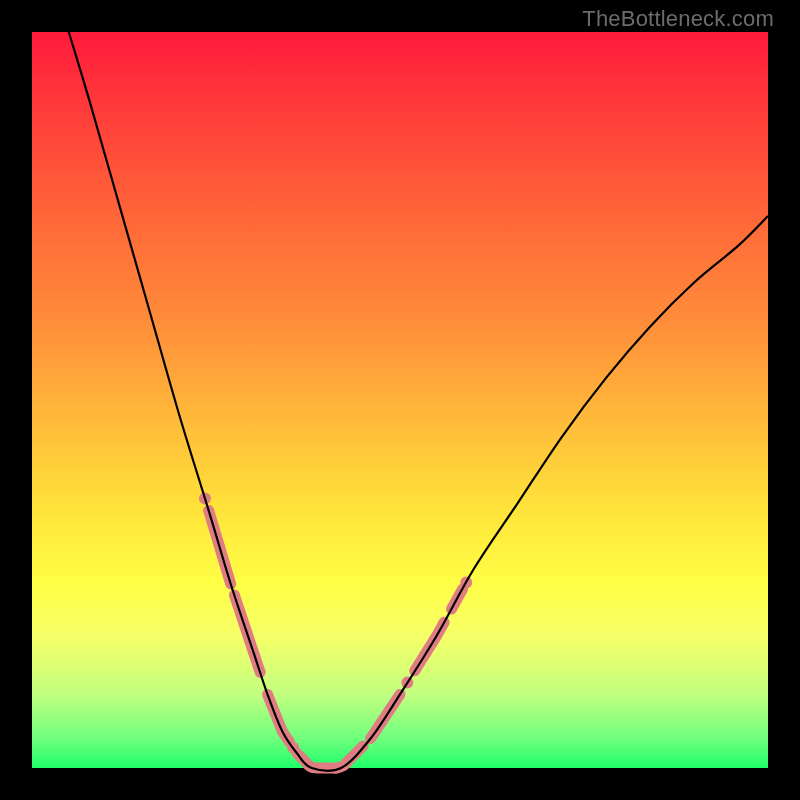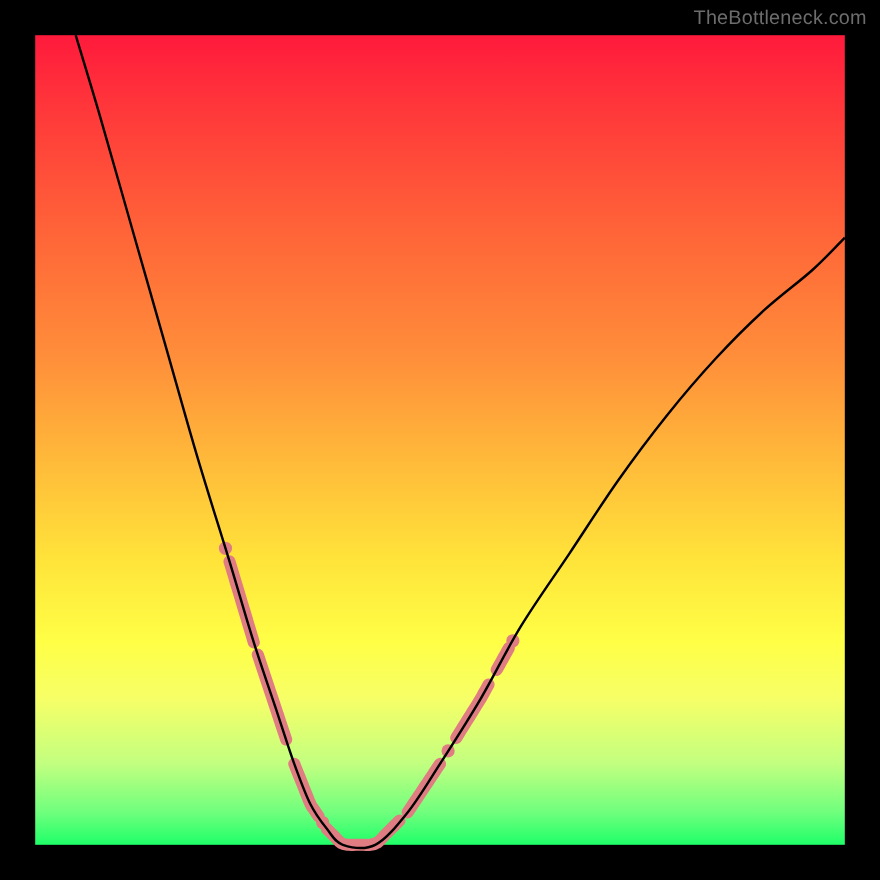--- a/index.html
+++ b/index.html
@@ -33,23 +33,23 @@
       #ffe43a 65%,
       #ffff46 75%,
       #f6ff67 82%,
       #c2ff80 90%,
       #6fff7d 96%,
       #1fff68 100%);
   }
   .watermark {
     position: absolute;
     top: 6px;
-    right: 12px;
+    right: 26px;
     color: #6c6c6c;
-    font-size: 18px;
+    font-size: 22px;
     letter-spacing: 0.2px;
     font-weight: 400;
   }
   svg.curve {
     position: absolute;
     top: 0; left: 0;
     width: 736px; height: 736px;
     overflow: visible;
   }
   .black-path {

